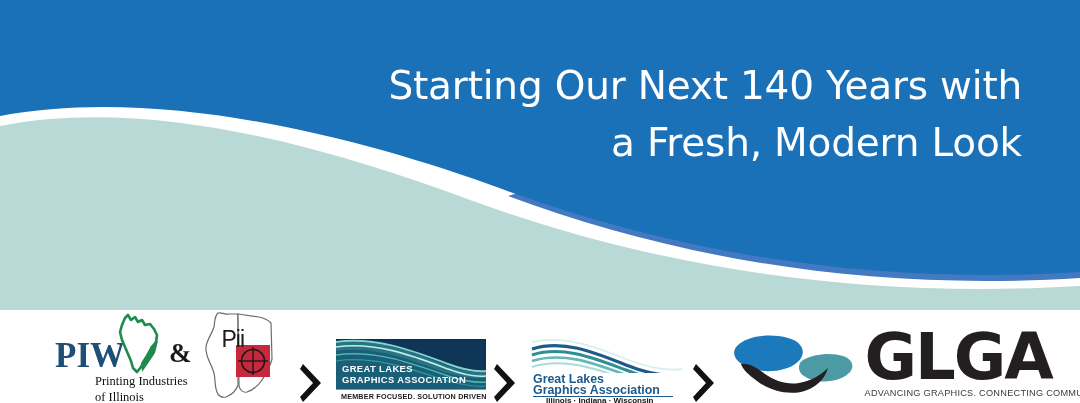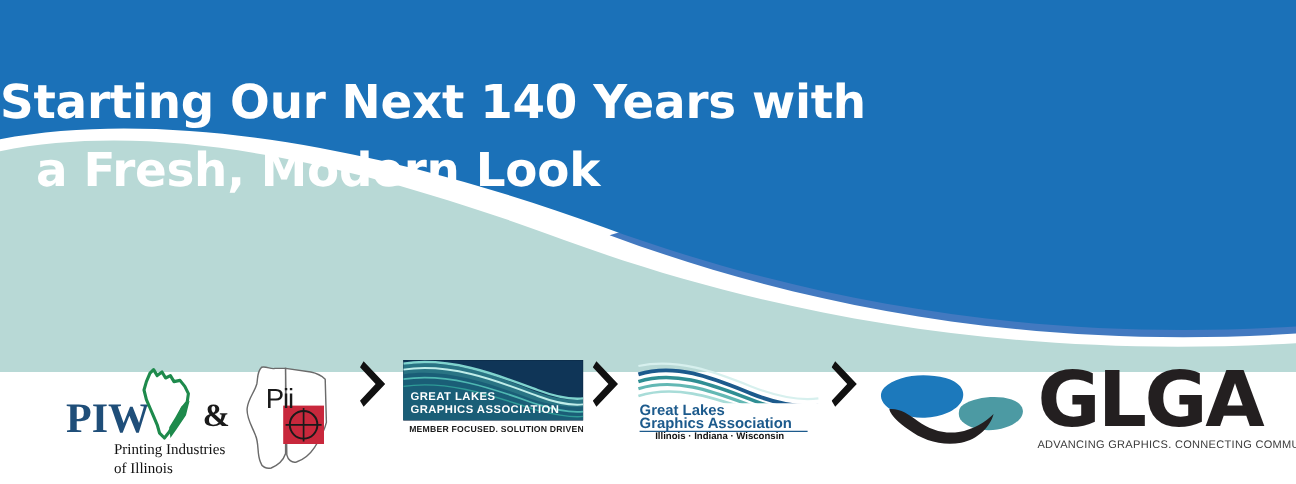--- a/index.html
+++ b/index.html
@@ -25,38 +25,38 @@
     z-index:1;
   }
   .wave-layer svg{ display:block; width:1080px; height:310px; }
 
   
   .headline{
     position:absolute;
     z-index:5;
     top:58px;
     left:0; right:58px;
-    text-align:left;
+    text-align:right;
     color:#ffffff;
     font-family:"DejaVu Sans", sans-serif;
-    font-weight:bold;
+    font-weight:normal;
     font-size:39px;
     line-height:1.46;
     letter-spacing:-0.2px;
   }
   .headline .l2{ display:block;padding-left:30px; }
 
   
   .logo-strip{
     position:absolute;
     z-index:6;
     left:0; top:300px;
     width:1044px; height:103px;
     display:flex;
-    align-items:flex-start;
+    align-items:flex-end;
     padding-left:55px;
     padding-right:30px;
   }
 
   .chev{
     width:30px;
     flex:0 0 30px;
     display:flex; align-items:center; justify-content:center;
     margin:0 4px;
   }

